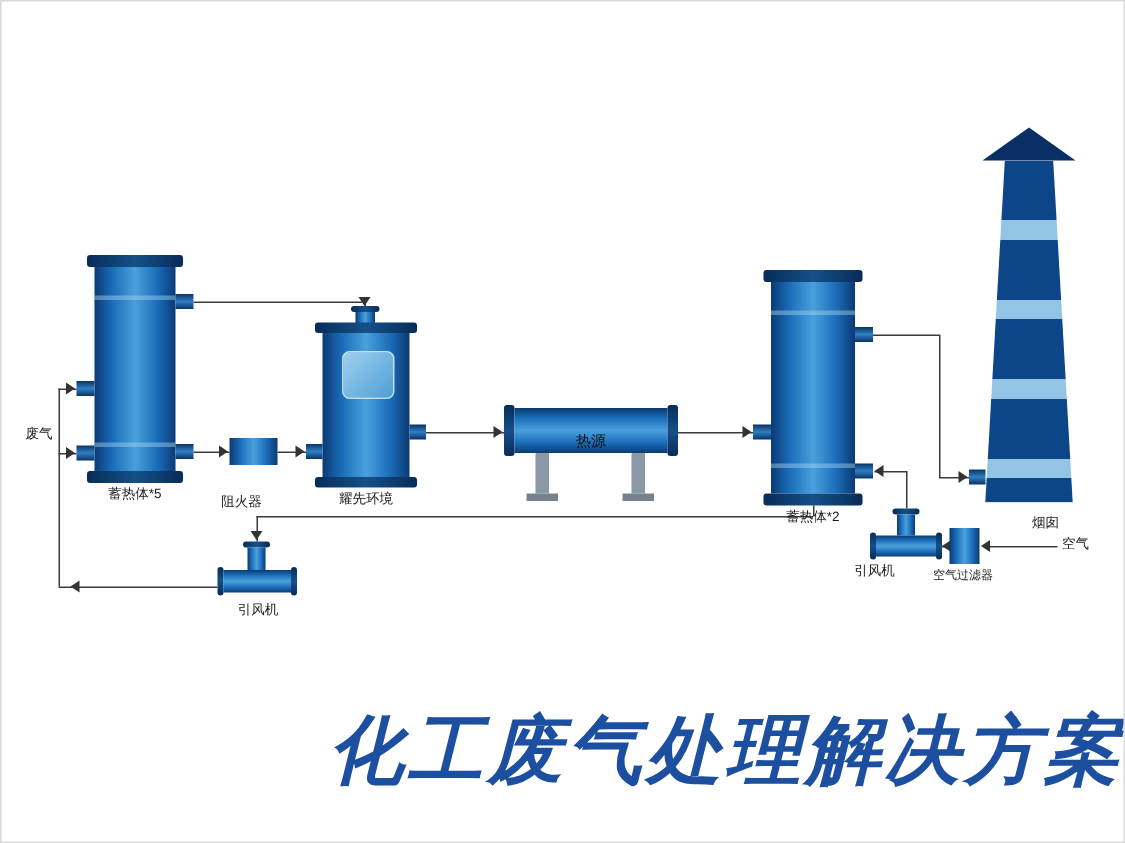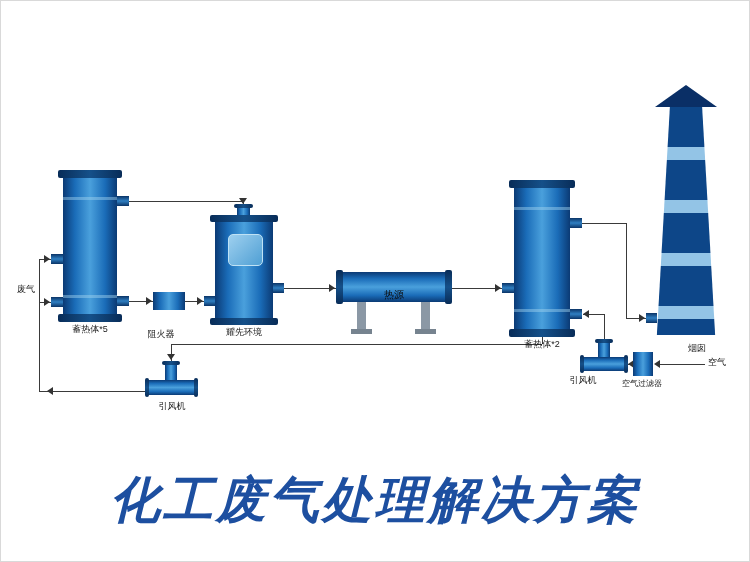--- a/index.html
+++ b/index.html
@@ -17,21 +17,21 @@
   .foot{background:#76838f;}
   .line{background:#3a3a3a;}
   .lbl{font-size:9px;color:#1a1a1a;white-space:nowrap;text-align:center;line-height:1;}
   .lbl-sm{font-size:8px;}
   .ah{width:0;height:0;}
   .ah-right{border-top:4px solid transparent;border-bottom:4px solid transparent;border-left:6px solid #333;}
   .ah-left{border-top:4px solid transparent;border-bottom:4px solid transparent;border-right:6px solid #333;}
   .ah-down{border-left:4px solid transparent;border-right:4px solid transparent;border-top:6px solid #333;}
   .win{background:linear-gradient(135deg,#9ed0ef,#4f9fd4);border:1px solid #bfe2f5;border-radius:5px;}
   #watermark{left:128px;top:168px;font-family:"Liberation Serif",serif;font-weight:700;font-size:116px;line-height:1.12;letter-spacing:10px;color:rgba(125,205,125,0.78);-webkit-text-stroke:2px rgba(80,170,90,0.5);z-index:5;pointer-events:none;}
-  #title{left:0;top:466px;width:100%;text-align:center;font-family:"Liberation Serif",serif;font-weight:700;font-style:italic;font-size:50px;letter-spacing:3px;color:#1d4fa0;z-index:6;}
+  #title{left:0;top:466px;width:100%;text-align:right;font-family:"Liberation Serif",serif;font-weight:700;font-style:italic;font-size:50px;letter-spacing:3px;color:#1d4fa0;z-index:6;}
   .z1{z-index:1;} .z2{z-index:2;} .z3{z-index:3;}
   .cap-tri{width:0;height:0;border-left:31px solid transparent;border-right:31px solid transparent;border-bottom:22px solid #0a2f66;}
   .chimney-body{clip-path:polygon(24% 0%,76% 0%,97% 100%,3% 100%);background:repeating-linear-gradient(180deg,#0d4688 0px,#0d4688 40px,#93c4e6 40px,#93c4e6 53px);}
 </style>
 </head>
 <body>
 
 <div id="canvas">
 
   <div class="abs line z1" style="left:38px;top:258px;width:1px;height:132px;"></div>

